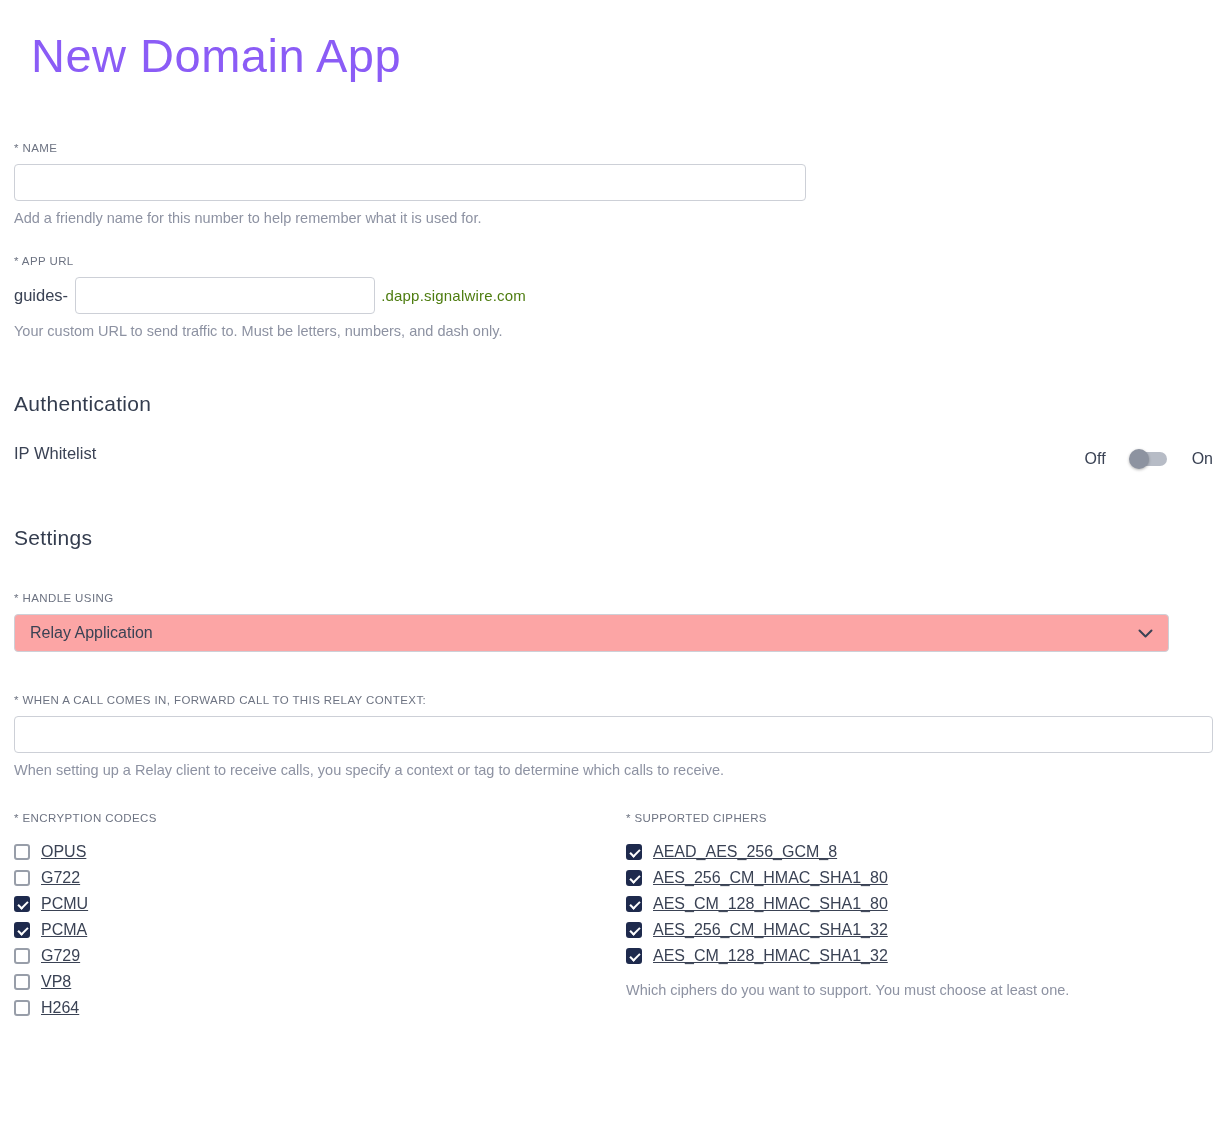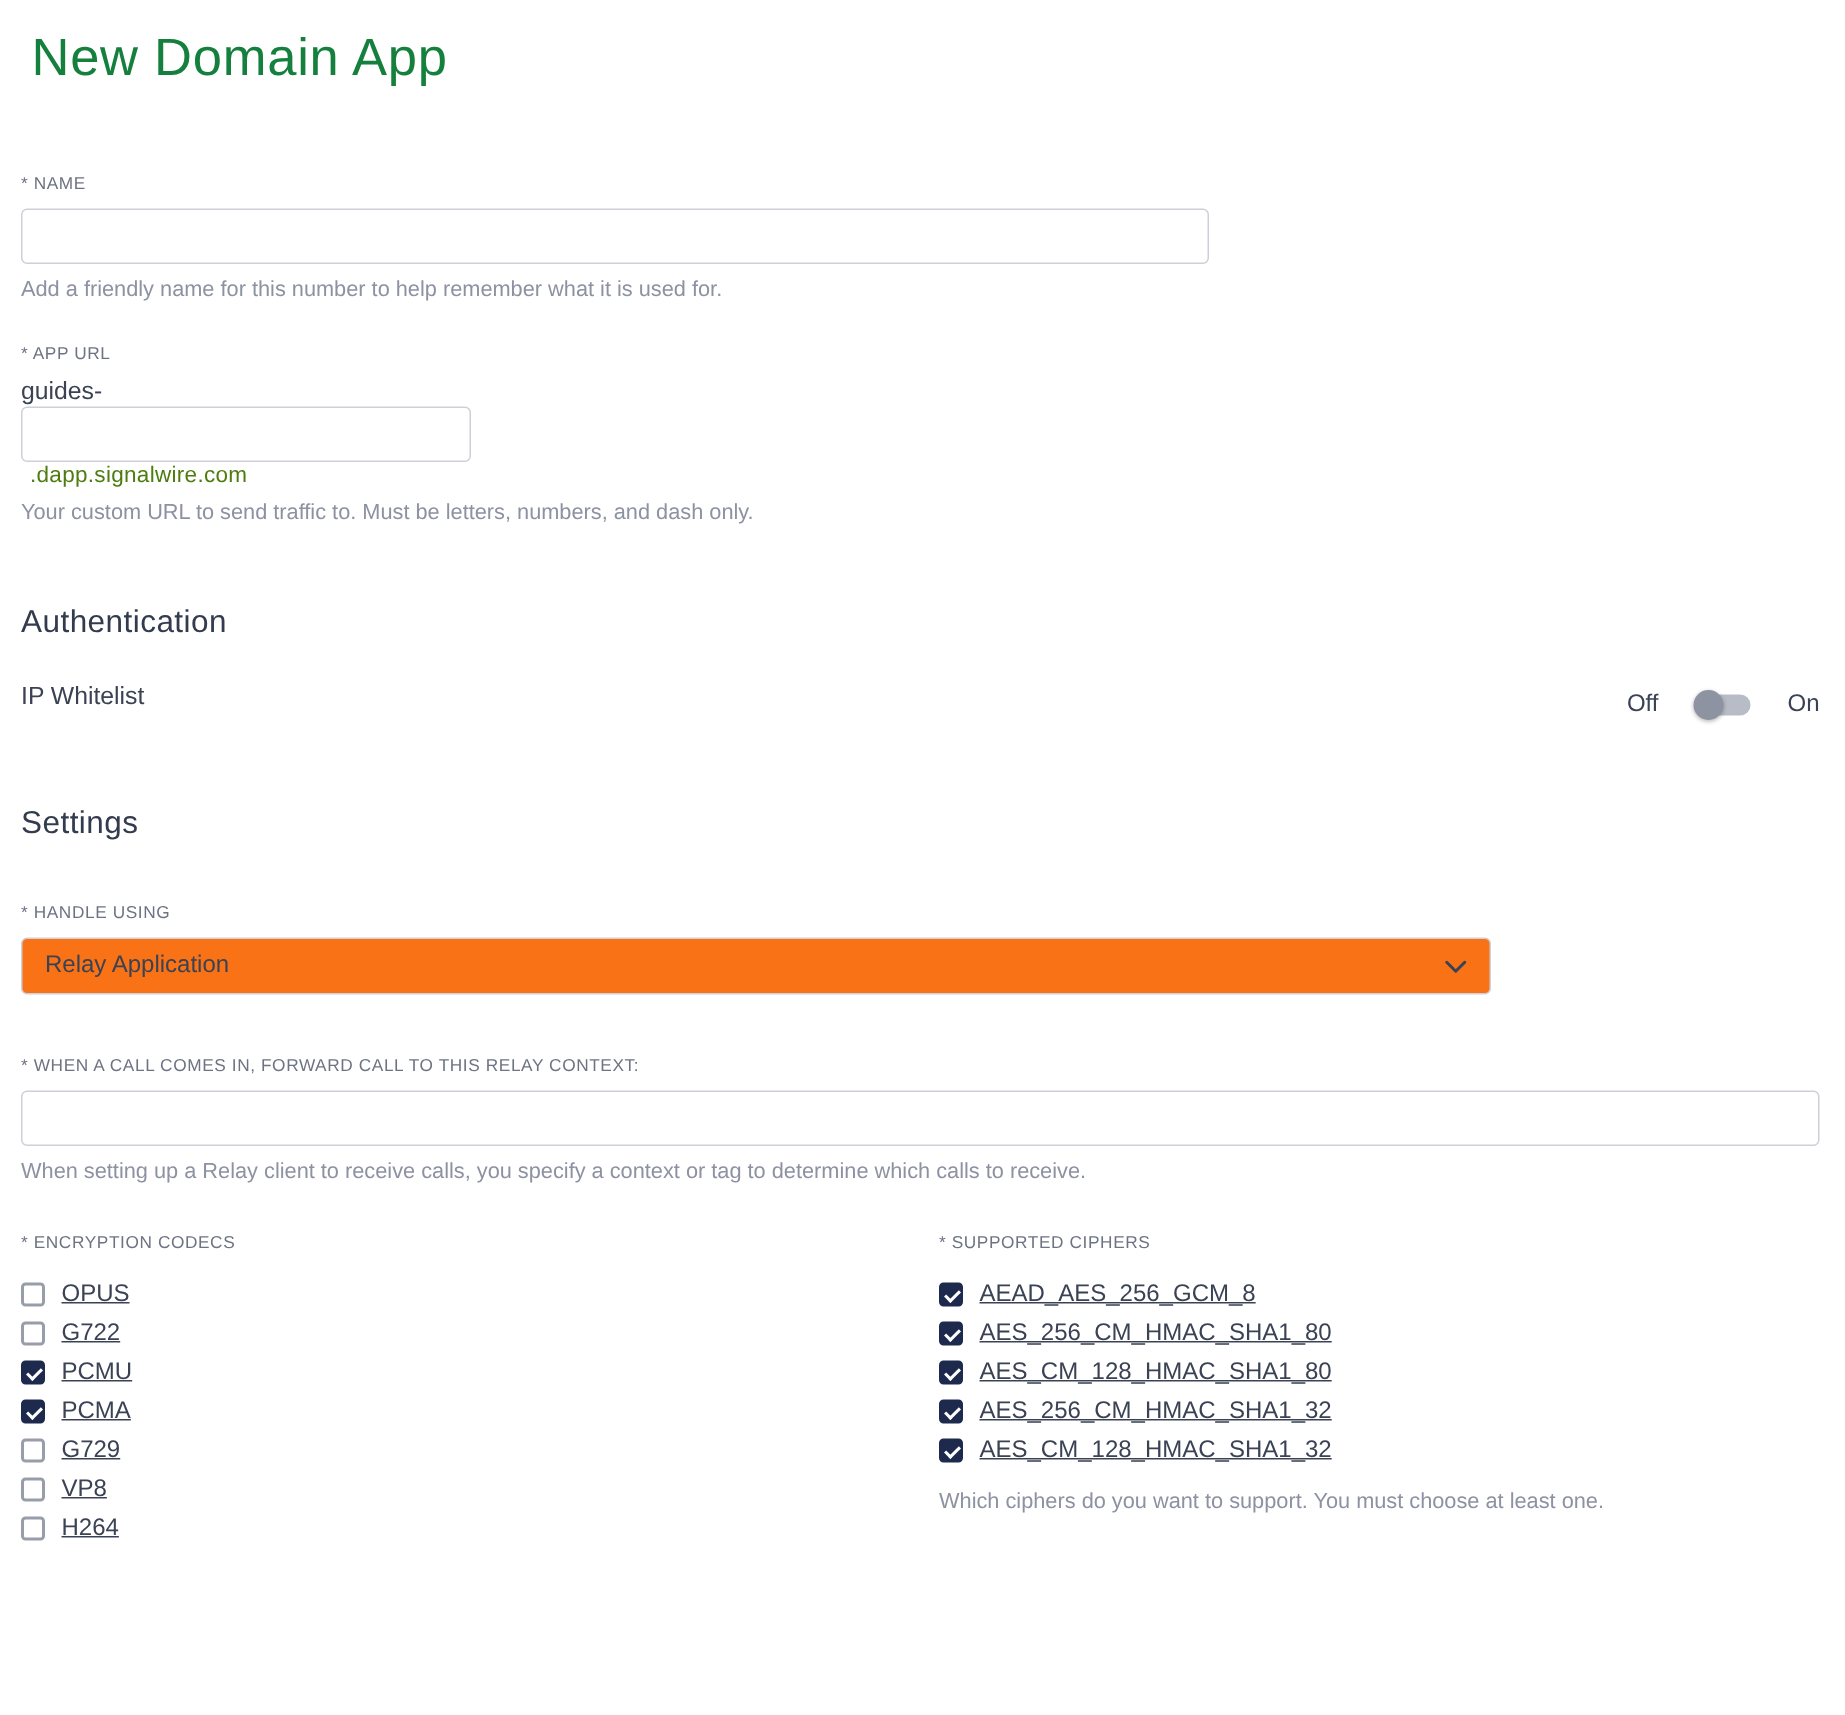--- a/index.html
+++ b/index.html
@@ -1,42 +1,42 @@
 <!DOCTYPE html>
 <html><head>
 <meta charset="utf-8">
 <style>
   * { box-sizing: border-box; }
   html, body { margin: 0; padding: 0; background: #ffffff; }
   body { font-family: "Liberation Sans", sans-serif; color: #3a4254; }
   .page { width: 1230px; min-height: 1143px; padding: 10px 17px 40px 14px; }
 
   .page-title {
-    font-size: 35px; font-weight: 400; color: #15803d;
-    letter-spacing: 0.5px; margin: 7px; line-height: 1.25;
+    font-size: 47px; font-weight: 400; color: #8b5cf6;
+    letter-spacing: 0.5px; margin: 17px; line-height: 1.25;
   }
 
   .field-label {
     display: block; font-size: 11.5px; font-weight: 500;
     color: #6d7382; letter-spacing: 0.4px; margin-bottom: 10px;
   }
 
   .text-input {
     height: 37px; border: 1px solid #cdd0d7; border-radius: 4px;
     padding: 0 12px; font-size: 16px; color: #3a4254;
     font-family: "Liberation Sans", sans-serif; outline: none; background: #fff;
   }
 
   .help-text { font-size: 14.5px; color: #8d92a2; margin-top: 8px; line-height: 1.3; }
 
   .name-group { margin-top: 56px; }
   .name-input { width: 792px; display: block; }
 
   .url-group { margin-top: 27px; }
-  .url-row { display: flex; align-items: flex-start; flex-direction: column; }
+  .url-row { display: flex; align-items: center; }
   .url-prefix { font-size: 16.5px; color: #3a4254; margin-right: 7px; }
   .url-input { width: 300px; }
   .url-suffix { font-size: 15px; font-weight: 400; color: #4d7c0f; margin-left: 6px; letter-spacing: 0.2px; }
 
   .section-heading {
     font-size: 21px; font-weight: 400; color: #333c4e;
     letter-spacing: 0.3px; margin: 0;
   }
   .auth-heading { margin-top: 52px; }
   .settings-heading { margin-top: 58px; }
@@ -48,23 +48,23 @@
   .toggle-group { display: flex; align-items: center; gap: 25px; margin-top: 6px; font-size: 16px; color: #3a4254; }
   .switch { position: relative; width: 36px; height: 14px; cursor: pointer; display: inline-block; }
   .switch-track { display: block; width: 100%; height: 100%; border-radius: 7px; background: #b7bcc6; }
   .switch-thumb {
     position: absolute; left: -2px; top: -3px; width: 20px; height: 20px;
     border-radius: 50%; background: #8d93a0; box-shadow: 0 1px 3px rgba(0,0,0,0.3);
   }
 
   .setting-field { margin-top: 42px; }
   .selectbox {
-    width: 980px; height: 38px; border: 1px solid #cdd0d7; border-radius: 4px;
+    width: 1155px; height: 38px; border: 1px solid #cdd0d7; border-radius: 4px;
     display: flex; align-items: center; justify-content: space-between;
-    padding: 0 15px; font-size: 16px; color: #3a4254; cursor: pointer; background: #f97316;
+    padding: 0 15px; font-size: 16px; color: #3a4254; cursor: pointer; background: #fca5a5;
   }
   .chevron { display: inline-flex; align-items: center; }
   .wide-input { width: 1199px; display: block; }
 
   .columns { display: flex; margin-top: 32px; }
   .col-left { flex: 0 0 612px; }
   .col-right { flex: 1; }
 
   .check-list { margin-top: 15px; text-decoration: underline; }
   .check-row { display: flex; align-items: center; height: 26px; cursor: pointer; }

